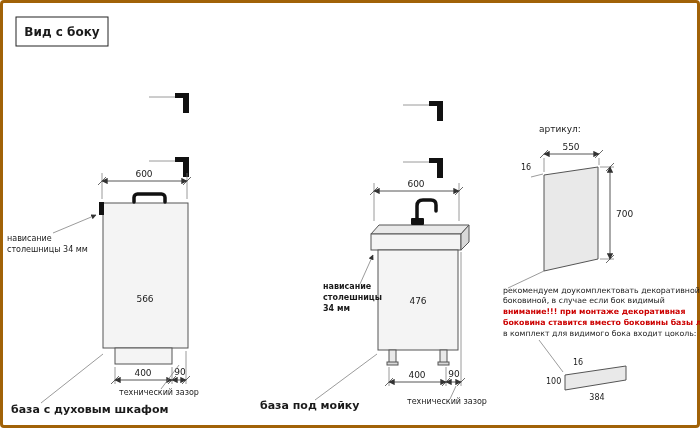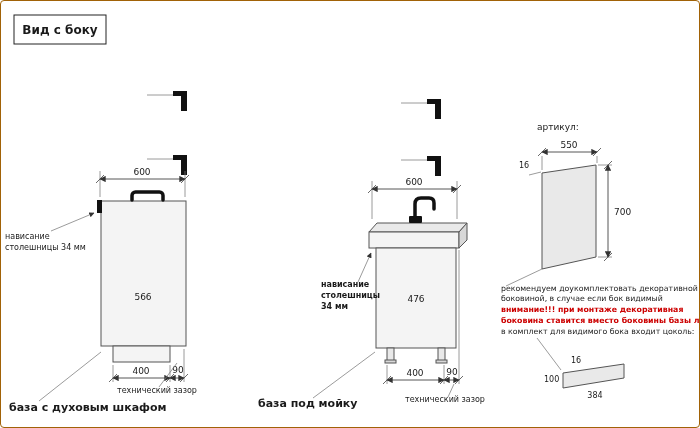--- a/index.html
+++ b/index.html
@@ -1,18 +1,18 @@
 <!DOCTYPE html>
 <html style="--warn: #cc0000;"><head>
 <meta charset="utf-8">
 <style>
   html,body{margin:0;padding:0;background:#ffffff;}
   .page{
     width:700px;height:428px;position:relative;background:#ffffff;
-    border:1px solid #a16207;box-sizing:border-box;border-radius:4px;
+    border:3px solid #a16207;box-sizing:border-box;border-radius:4px;
     font-family:"DejaVu Sans",sans-serif;
   }
   svg{display:block;}
   text{font-family:"DejaVu Sans",sans-serif;fill:#1a1a1a;}
   .t8{font-size:8px;}
   .t9{font-size:9px;}
   .t11{font-size:11px;font-weight:bold;}
   .t12{font-size:12px;font-weight:bold;}
   .bold{font-weight:bold;}
   .red{fill:var(--warn,#cc0000);font-weight:bold;}

